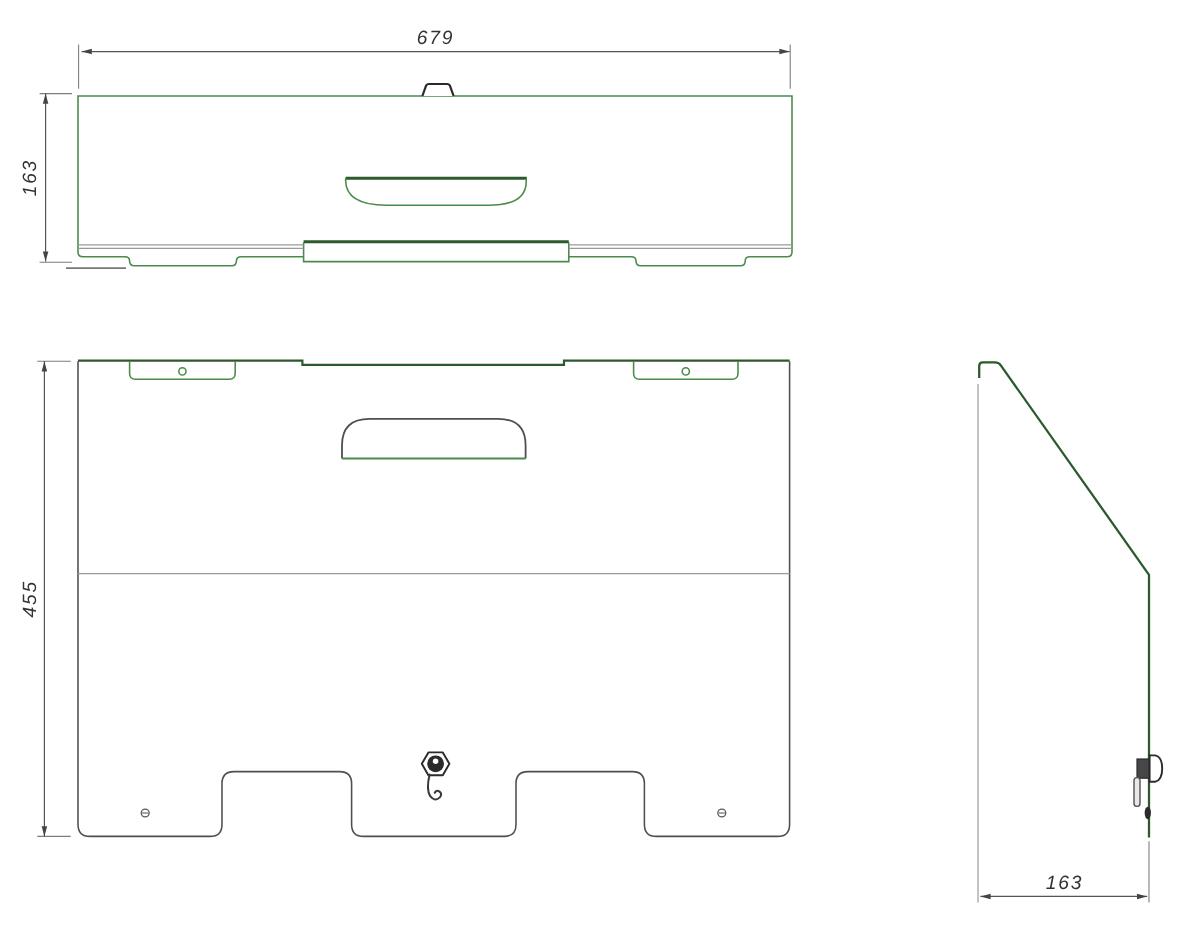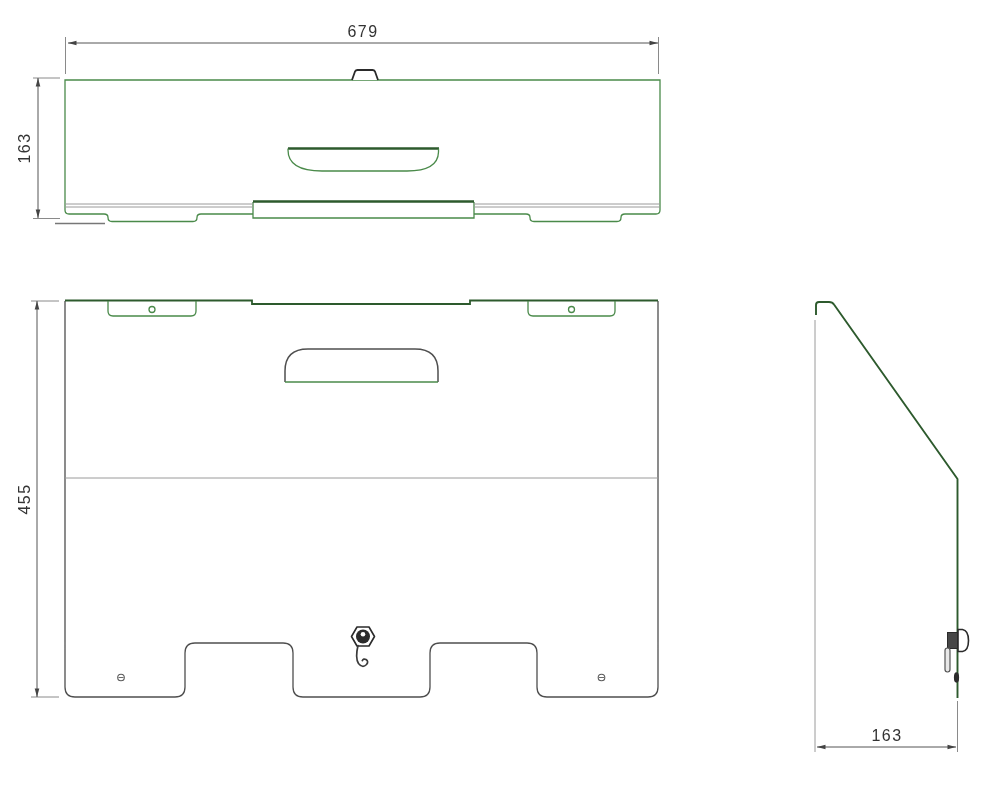--- a/index.html
+++ b/index.html
@@ -2,20 +2,21 @@
 <html><head>
 <meta charset="utf-8">
 <style>
   html,body{margin:0;padding:0;background:#ffffff;}
   .canvas{
     position:relative;
     width:1000px;height:790px;
     background:#ffffff;
     font-family:"Liberation Sans", sans-serif;
     overflow:hidden;
+    font-style:italic;
   }
   svg text{
     font-family:"Liberation Sans", sans-serif;
     font-size:16px;
     letter-spacing:1.5px;
     fill:#333333;
     font-weight:400;
   }
   .thin-green{stroke:#4a8a4a;stroke-width:1.3;fill:none;}
   .dark-green{stroke:#2d5a2d;stroke-width:2;fill:none;}

